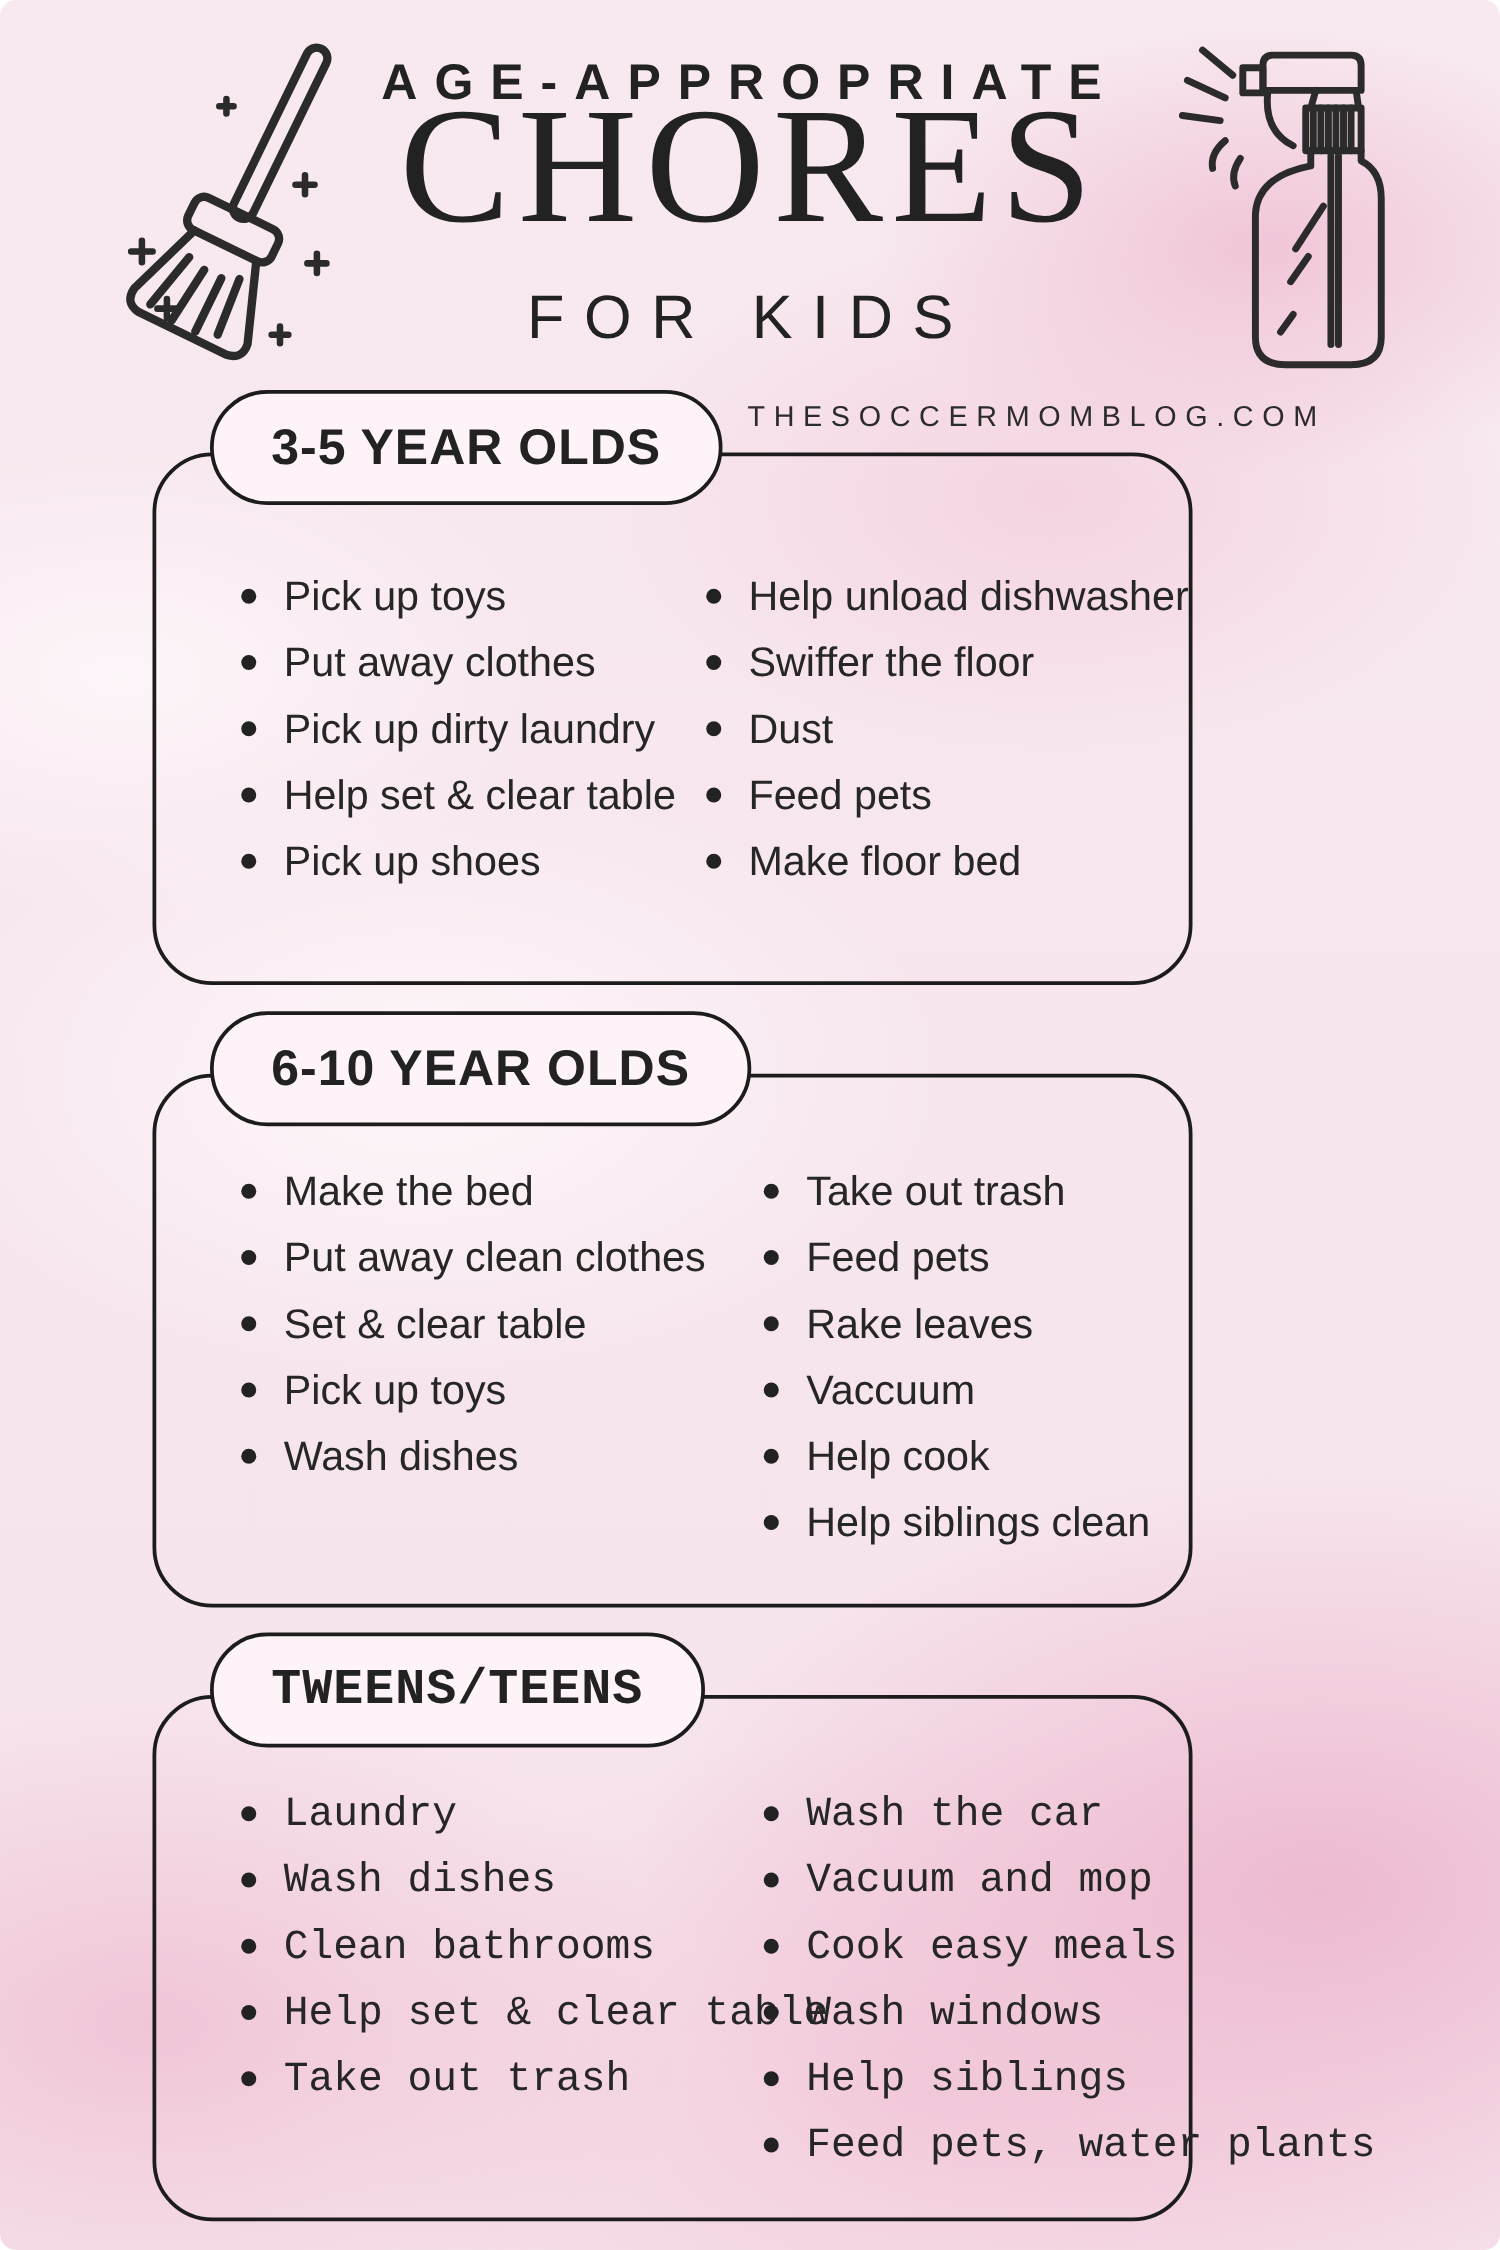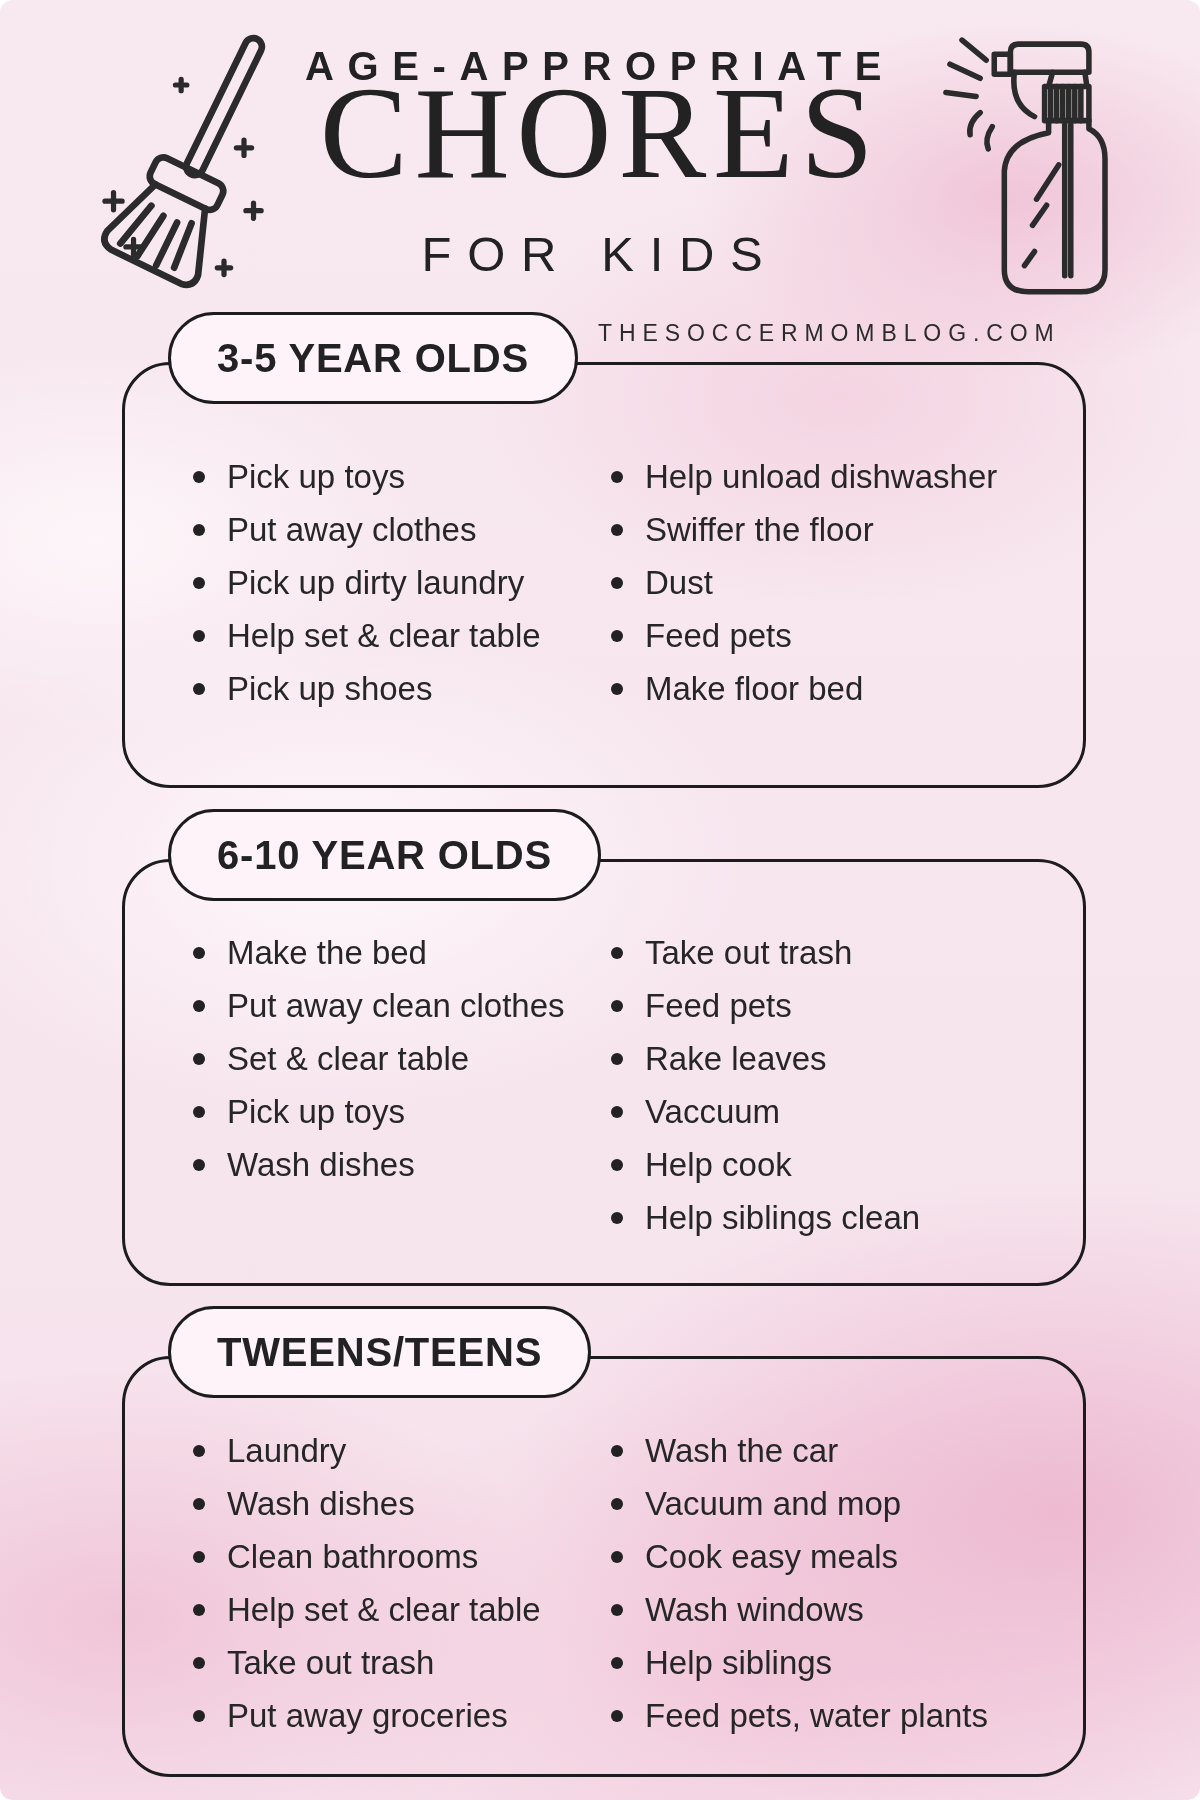--- a/index.html
+++ b/index.html
@@ -40,24 +40,24 @@
     position:absolute;top:226px;left:50%;transform:translateX(-50%);
     font-size:49px;font-weight:500;letter-spacing:.32em;white-space:nowrap;
   }
   .website{
     position:absolute;top:320px;left:598px;
     font-size:23px;font-weight:500;letter-spacing:.30em;white-space:nowrap;color:#2b2b2b;
   }
   .icon-broom{position:absolute;left:84px;top:20px;width:200px;height:290px;}
   .icon-spray{position:absolute;left:938px;top:28px;width:185px;height:292px;}
   
-  .sec{position:absolute;left:122px;width:964px;}
+  .sec{position:absolute;left:122px;width:832px;}
   .sec1{top:362px;height:426px;}
   .sec2{top:859px;height:427px;}
-  .sec3{top:1356px;height:421px;}
+  .sec3{top:1356px;height:421px;font-family:Liberation Mono, monospace;}
   .box{
     width:100%;height:100%;
     border:3.5px solid var(--line);border-radius:48px;
     display:flex;
   }
   .pill{
     position:absolute;top:-50px;left:46px;height:92px;z-index:2;
     border:3.5px solid var(--line);border-radius:46px;
     background:var(--pill-fill);
     display:flex;align-items:center;justify-content:center;
@@ -183,21 +183,20 @@
     <div class="pill">
       <span>TWEENS/TEENS</span>
     </div>
     <div class="box">
       <ul class="col-left">
           <li>Laundry</li>
           <li>Wash dishes</li>
           <li>Clean bathrooms</li>
           <li>Help set &amp; clear table</li>
           <li>Take out trash</li>
-          <li>Put away groceries</li>
         </ul>
       <ul class="col-right">
           <li>Wash the car</li>
           <li>Vacuum and mop</li>
           <li>Cook easy meals</li>
           <li>Wash windows</li>
           <li>Help siblings</li>
           <li>Feed pets, water plants</li>
         </ul>
     </div>

